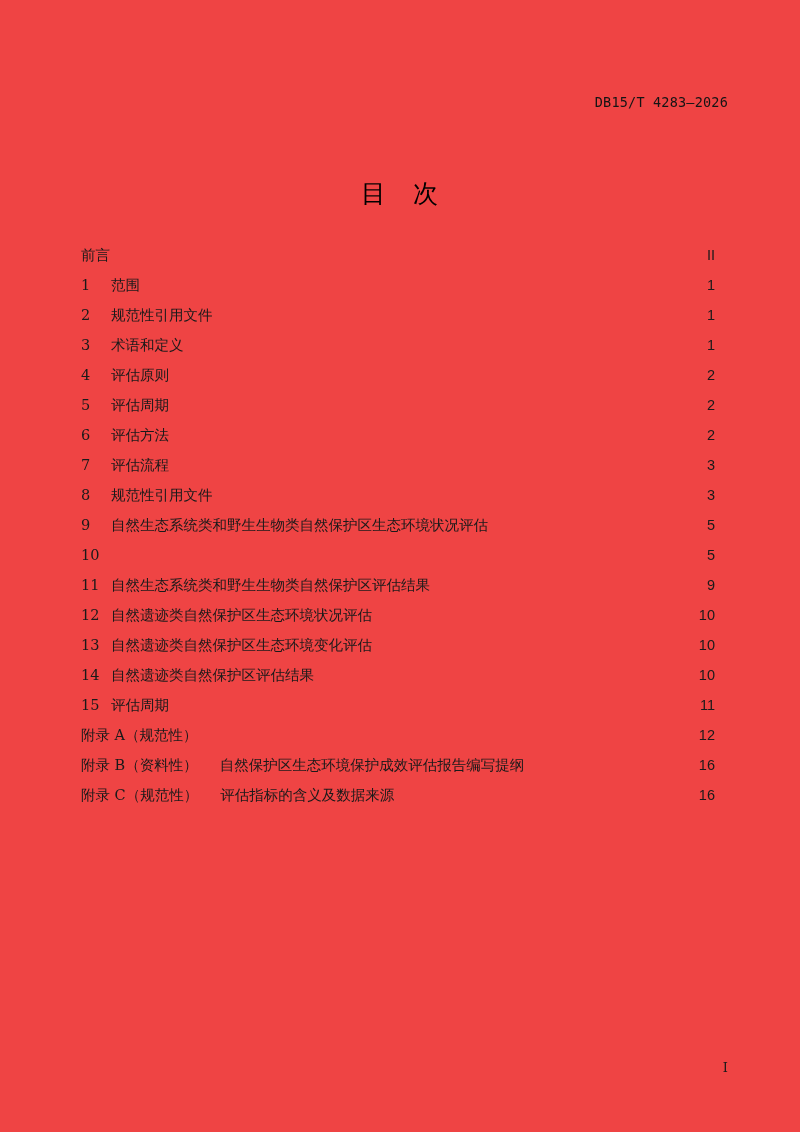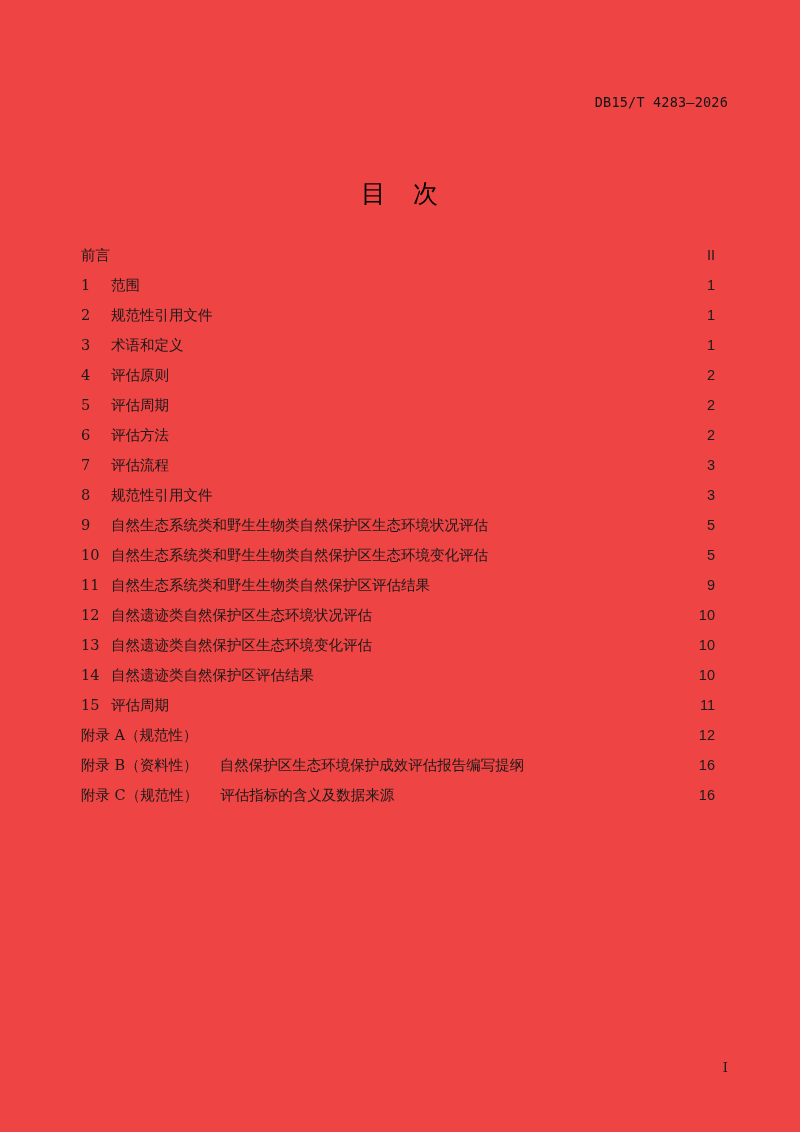--- a/index.html
+++ b/index.html
@@ -198,21 +198,20 @@
         <span class="toc-page">3</span>
       </div>
       <div class="toc-entry numbered">
         <span class="toc-num">9</span>
         <span class="toc-label">自然生态系统类和野生生物类自然保护区生态环境状况评估</span>
         <span class="toc-leader"></span>
         <span class="toc-page">5</span>
       </div>
       <div class="toc-entry numbered">
         <span class="toc-num">10</span>
-        <span class="toc-label">自然生态系统类和野生生物类自然保护区生态环境变化评估</span>
         <span class="toc-leader"></span>
         <span class="toc-page">5</span>
       </div>
       <div class="toc-entry numbered">
         <span class="toc-num">11</span>
         <span class="toc-label">自然生态系统类和野生生物类自然保护区评估结果</span>
         <span class="toc-leader"></span>
         <span class="toc-page">9</span>
       </div>
       <div class="toc-entry numbered">

